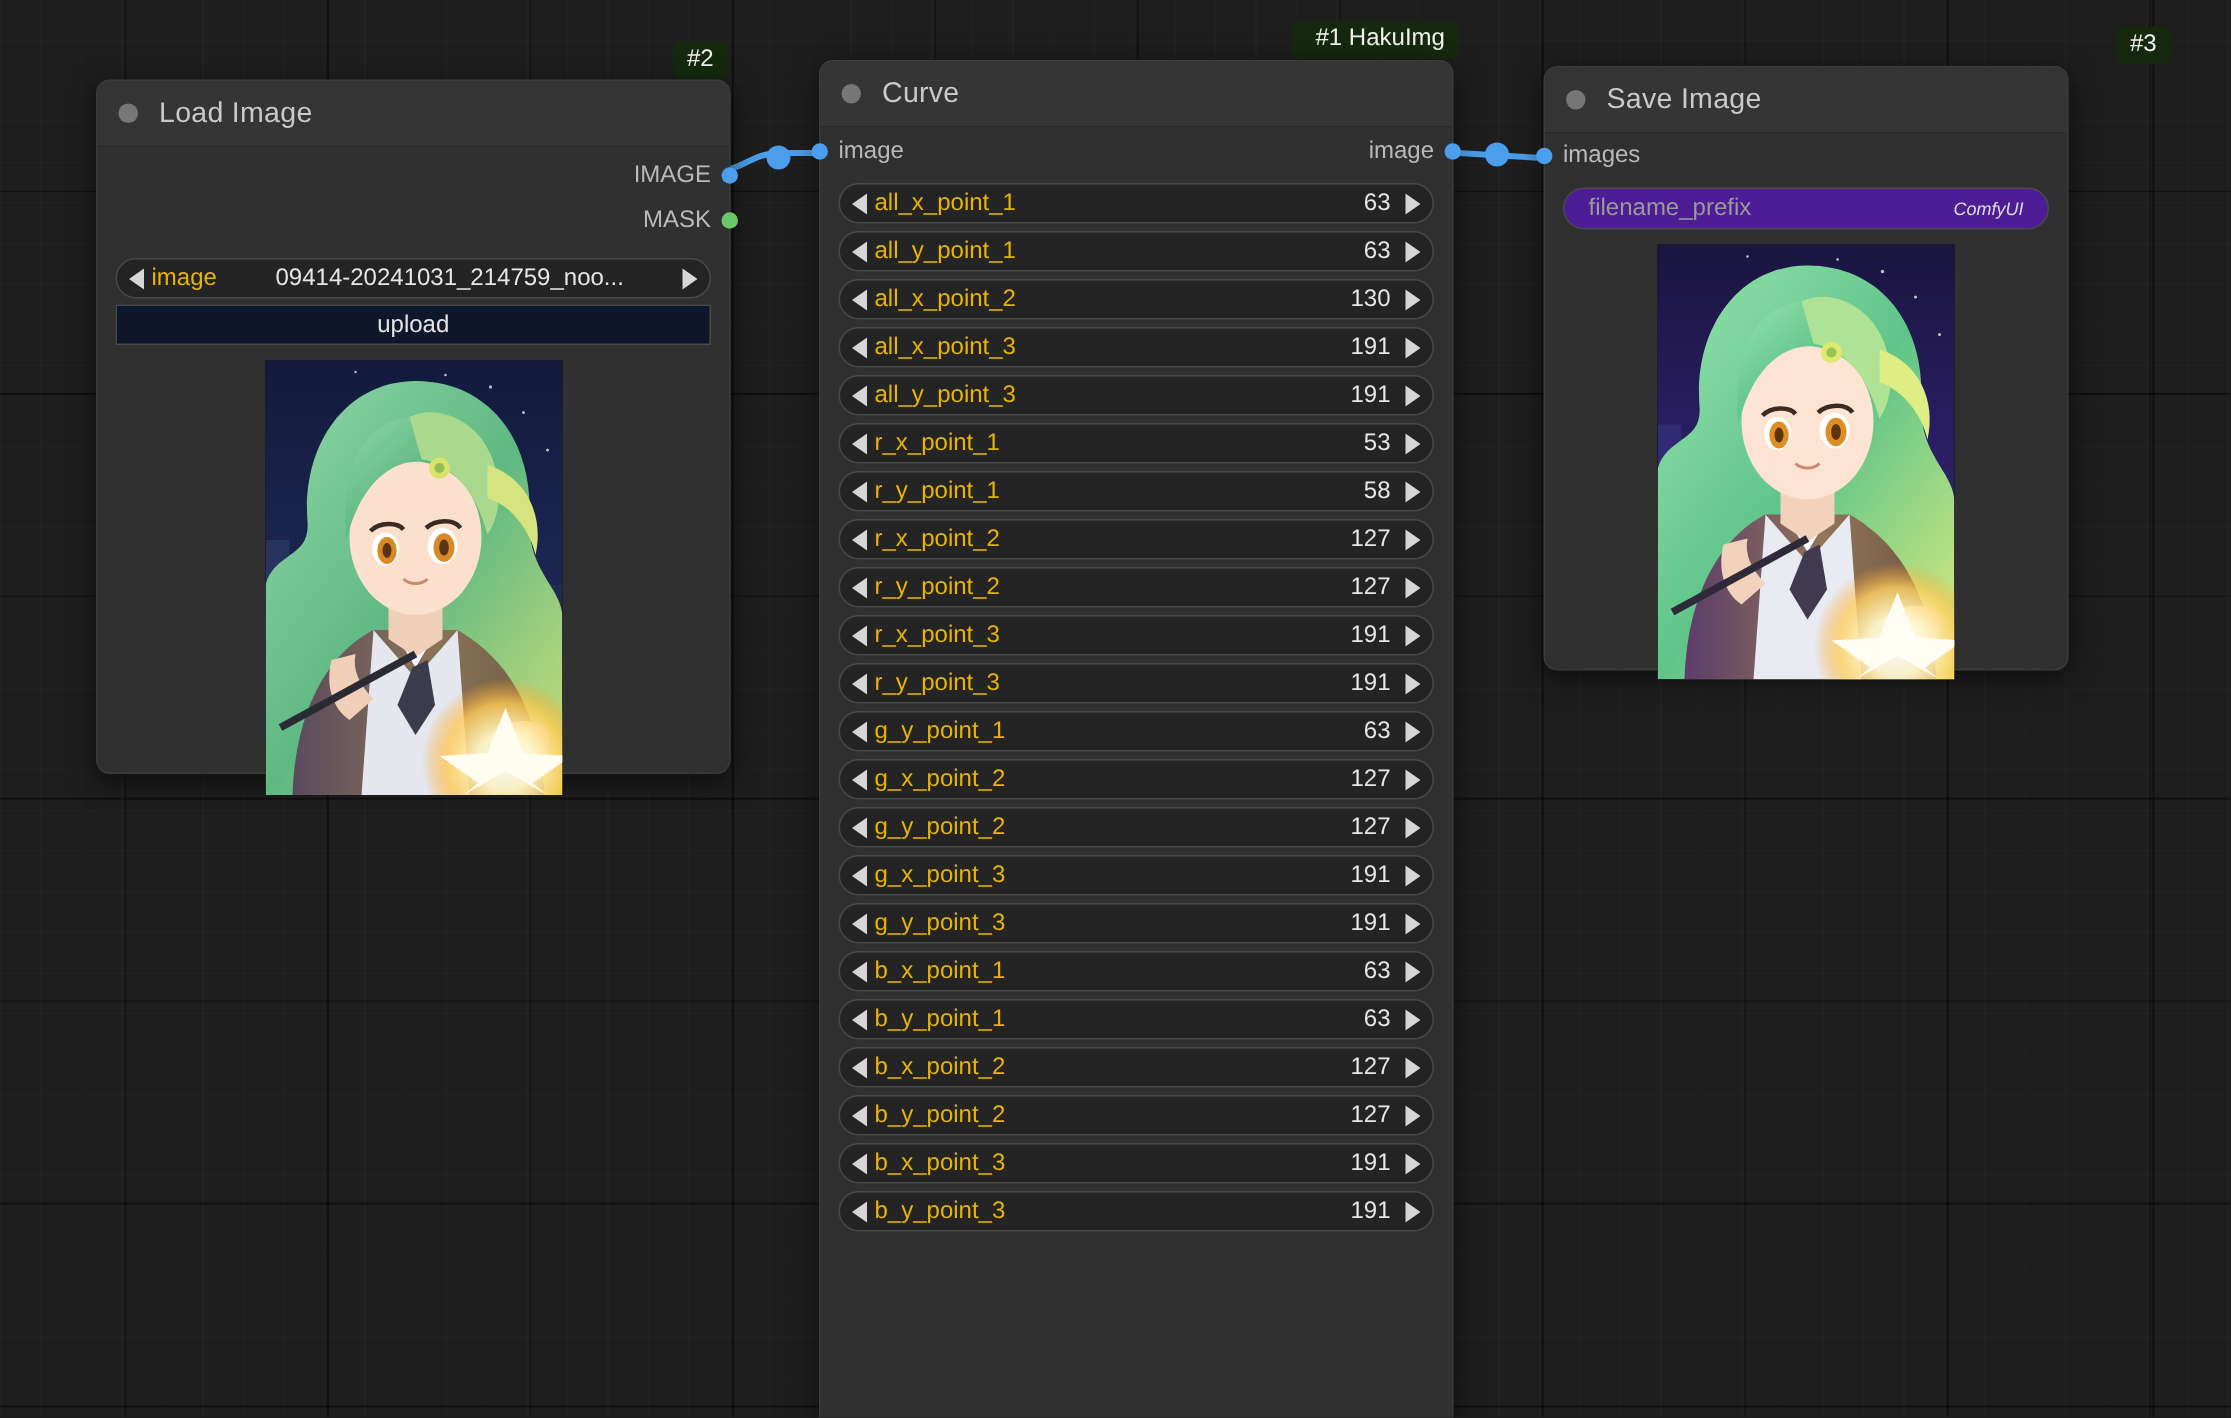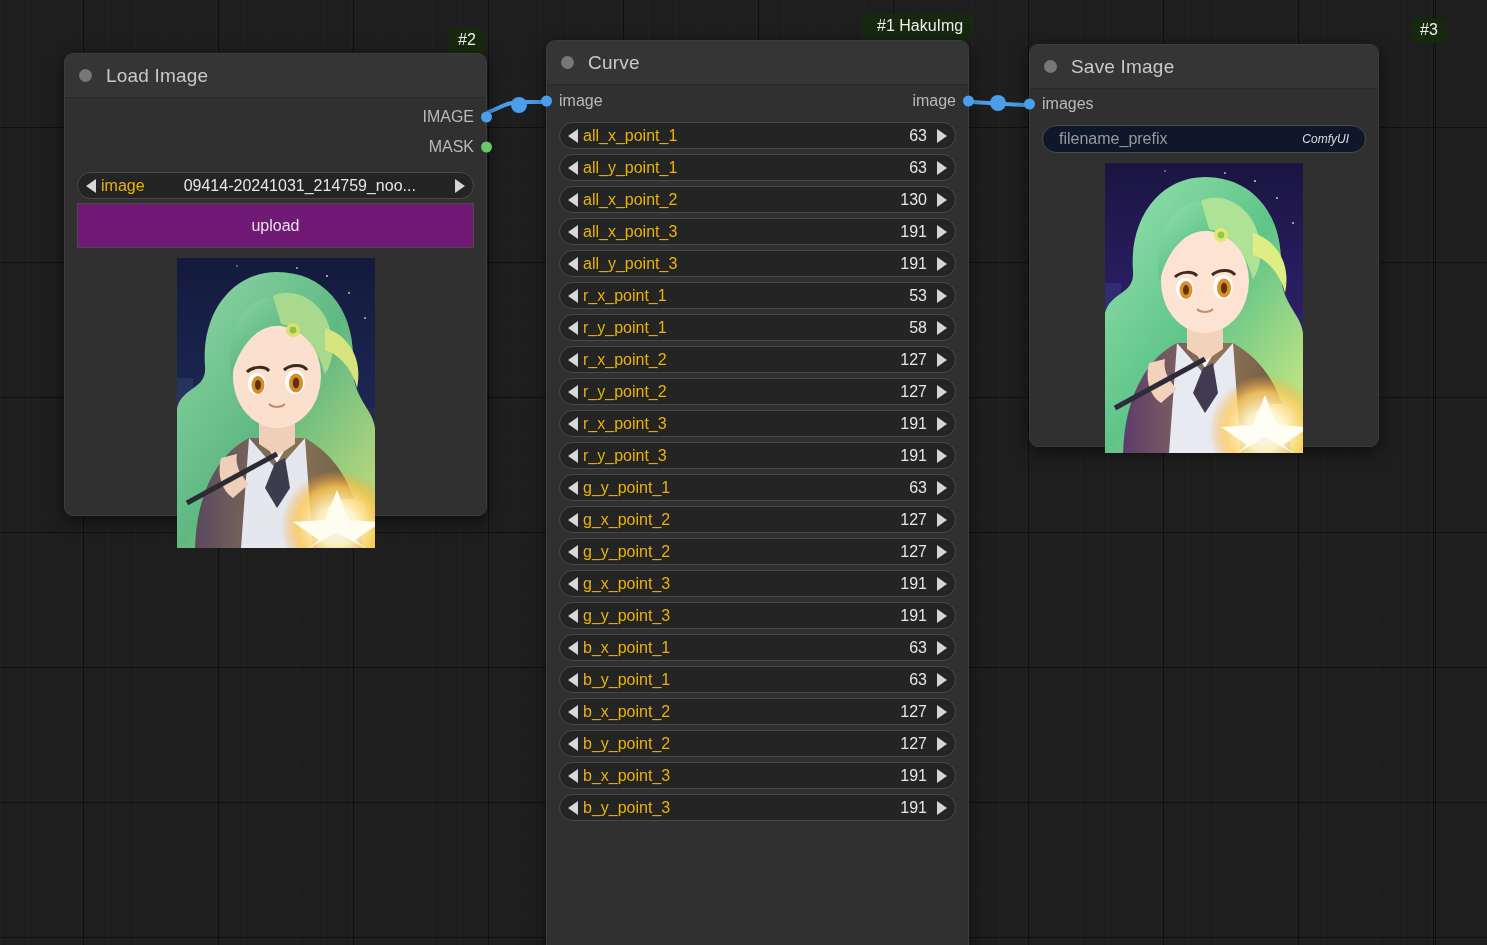--- a/index.html
+++ b/index.html
@@ -141,33 +141,33 @@
     margin-right: 10px;
     white-space: nowrap;
   }
   .w-val.center-name { margin-right: auto; }
 
   .text-widget {
     position: relative;
     height: 28px;
     margin-top: 6px;
     border-radius: 14px;
-    background: #0f172a;
+    background: #4c1d95;
     border: 1px solid #4a4a4a;
     display: flex;
     align-items: center;
     padding: 0 16px;
   }
   .text-widget .t-name { color: #9a9a9a; font-size: 16px; }
   .text-widget .t-val  { color: #dcdcdc; font-size: 12px; margin-left: auto; font-style: italic; }
 
   .btn-widget {
-    height: 45px;
+    height: 27px;
     margin-top: 4px;
-    background: #701a75;
+    background: #0f172a;
     border: 1px solid #4a4a4a;
     display: flex;
     align-items: center;
     justify-content: center;
     color: #e4e4e4;
     font-size: 16px;
   }
 
   
   .preview-wrap {

